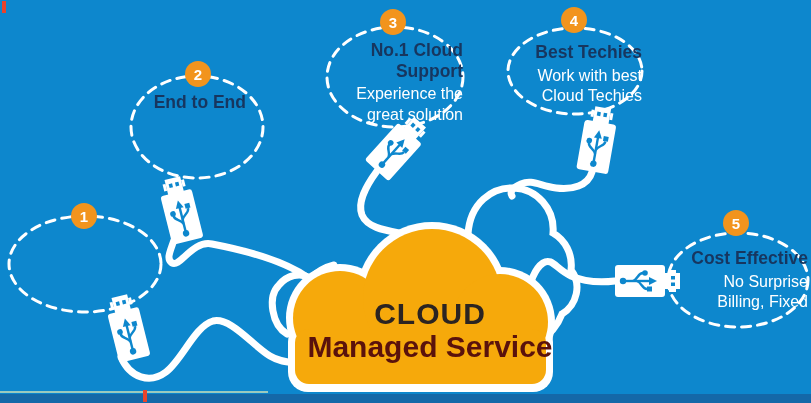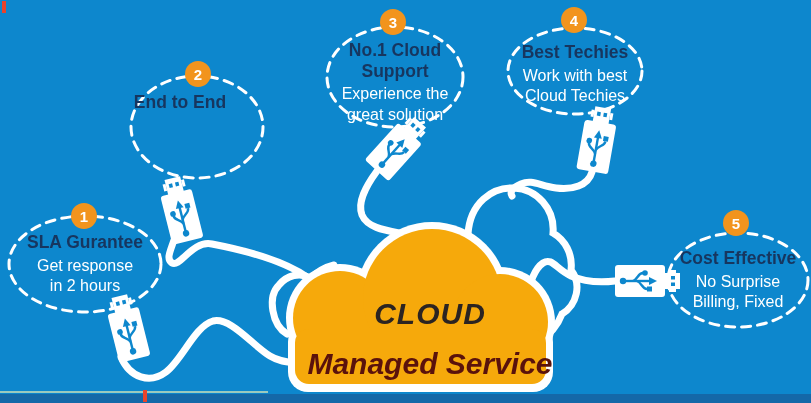--- a/index.html
+++ b/index.html
@@ -1,26 +1,26 @@
 <!DOCTYPE html>
 <html><head>
 <meta charset="utf-8">
 <style>
   html,body{margin:0;padding:0;}
   body{font-family:"Liberation Sans","DejaVu Sans",sans-serif;}
   .stage{position:relative;width:811px;height:403px;background:#0d87cd;overflow:hidden;}
   .stage svg.art{position:absolute;left:0;top:0;z-index:1;}
-  .bubble-text{position:absolute;z-index:3;text-align:center;}
+  .bubble-text{position:absolute;z-index:3;text-align:right;}
   .bubble-title{font-size:17.5px;font-weight:bold;color:#17365f;line-height:1.18;white-space:pre-line;}
   .bubble-body{font-size:16px;color:#ffffff;line-height:1.3;white-space:pre-line;margin-top:3px;}
   .badge{position:absolute;z-index:4;width:26px;height:26px;border-radius:50%;background:#f2941d;
          color:#fff;font-size:15px;font-weight:bold;display:flex;align-items:center;justify-content:center;}
   .cloud-text{position:absolute;z-index:3;left:288px;top:298px;width:284px;text-align:center;}
-  .cloud-title{font-size:30px;font-weight:900;letter-spacing:1px;color:#2b2422;line-height:1.05;font-style:italic;}
-  .cloud-subtitle{font-size:30px;font-weight:bold;color:#5a120c;line-height:1.05;margin-top:18px;font-style:italic;}
+  .cloud-title{font-size:30px;font-weight:900;letter-spacing:1px;color:#2b2422;line-height:1.05;}
+  .cloud-subtitle{font-size:30px;font-weight:bold;color:#5a120c;line-height:1.05;margin-top:1px;}
   .footer-bar{position:absolute;z-index:5;left:0;bottom:0;width:811px;height:9px;background:#1468a8;}
   .footer-line{position:absolute;z-index:5;left:0;top:391px;width:268px;height:2px;background:#d9e6b8;opacity:.7;}
   .tick{position:absolute;z-index:6;width:4px;height:12px;background:#e8432c;}
   .tick-top{left:2px;top:1px;}
   .tick-bottom{left:143px;top:390px;}
 </style>
 </head>
 <body>
 
 <div class="stage">
@@ -101,25 +101,20 @@
   <div class="badge" style="left:380px;top:9px;">
       <span>3</span>
     </div>
   <div class="badge" style="left:561px;top:7px;">
       <span>4</span>
     </div>
   <div class="badge" style="left:723px;top:210px;">
       <span>5</span>
     </div>
 
-  <div class="bubble-text" style="left:10px;top:232px;width:150px;">
-    <div class="bubble-title">SLA Gurantee</div>
-    <div class="bubble-body">Get response
-in 2 hours</div>
-  </div>
   <div class="bubble-text" style="left:114px;top:92px;width:132px;">
     <div class="bubble-title">End to End</div>
   </div>
   <div class="bubble-text" style="left:327px;top:40px;width:136px;">
     <div class="bubble-title">No.1 Cloud
 Support</div>
     <div class="bubble-body">Experience the
 great solution</div>
   </div>
   <div class="bubble-text" style="left:668px;top:248px;width:140px;">

